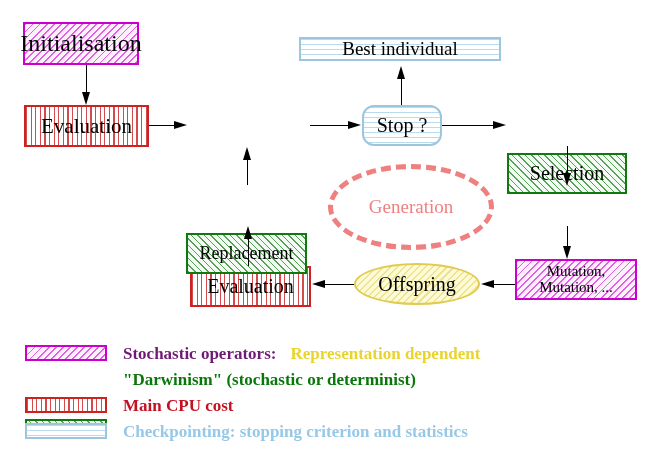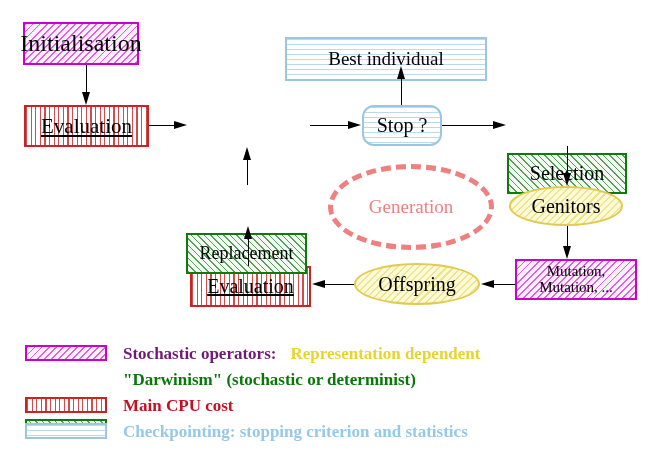--- a/index.html
+++ b/index.html
@@ -17,21 +17,20 @@
     background:repeating-linear-gradient(135deg,#e55ce5 0px,#e55ce5 1.3px,#fcf0fc 1.3px,#fcf0fc 5px);
   }
   .hatch-green{
     border:2px solid #0e7a0e;
     background:repeating-linear-gradient(45deg,#55a455 0px,#55a455 1.2px,#f4faf4 1.2px,#f4faf4 4.6px);
     margin-top:48px;
   }
   .hatch-red{
     border:2px solid #cc2222;
     background:repeating-linear-gradient(90deg,#d44b4b 0px,#d44b4b 1.2px,#ffffff 1.2px,#ffffff 4.6px);
-    text-decoration:underline;
   }
   .hatch-cyan{
     border:2px solid #9cc6de;
     background:repeating-linear-gradient(180deg,#b8dcee 0px,#b8dcee 1.4px,#ffffff 1.4px,#ffffff 5px);
   }
   .ellipse-yellow{
     border:2px solid #e2ca52;border-radius:50%;
     background:repeating-linear-gradient(135deg,#eee393 0px,#eee393 1.5px,#fdfad6 1.5px,#fdfad6 5px);
   }
   
@@ -61,27 +60,26 @@
 </head>
 <body>
 
 <div id="canvas">
 
   <div class="node hatch-magenta" style="left:23px;top:22px;width:116px;height:43px;font-size:24px;">Initialisation</div>
 
   <div class="node hatch-red" style="left:24px;top:105px;width:125px;height:42px;font-size:21px;">Evaluation</div>
 
 
-  <div class="node hatch-cyan" style="left:285px;top:37px;width:202px;height:44px;font-size:19px;">Best individual</div>
+  <div class="node hatch-cyan" style="left:299px;top:37px;width:202px;height:24px;font-size:19px;">Best individual</div>
 
   <div class="node hatch-cyan" style="left:362px;top:105px;width:80px;height:41px;font-size:20px;border-radius:12px;">Stop ?</div>
 
   <div class="node hatch-green" style="left:507px;top:105px;width:120px;height:41px;font-size:20px;">Selection</div>
 
-  <div class="node ellipse-yellow" style="left:509px;top:186px;width:114px;height:40px;font-size:20px;">Genitors</div>
 
   <div class="node hatch-magenta" style="left:515px;top:259px;width:122px;height:41px;font-size:15px;flex-direction:column;">
     <span>Mutation,</span>
     <span>Mutation, ...</span>
   </div>
 
   <div class="node ellipse-yellow" style="left:354px;top:263px;width:126px;height:42px;font-size:20px;">Offspring</div>
 
   <div class="node hatch-red" style="left:190px;top:266px;width:121px;height:41px;font-size:20px;">Evaluation</div>
 

